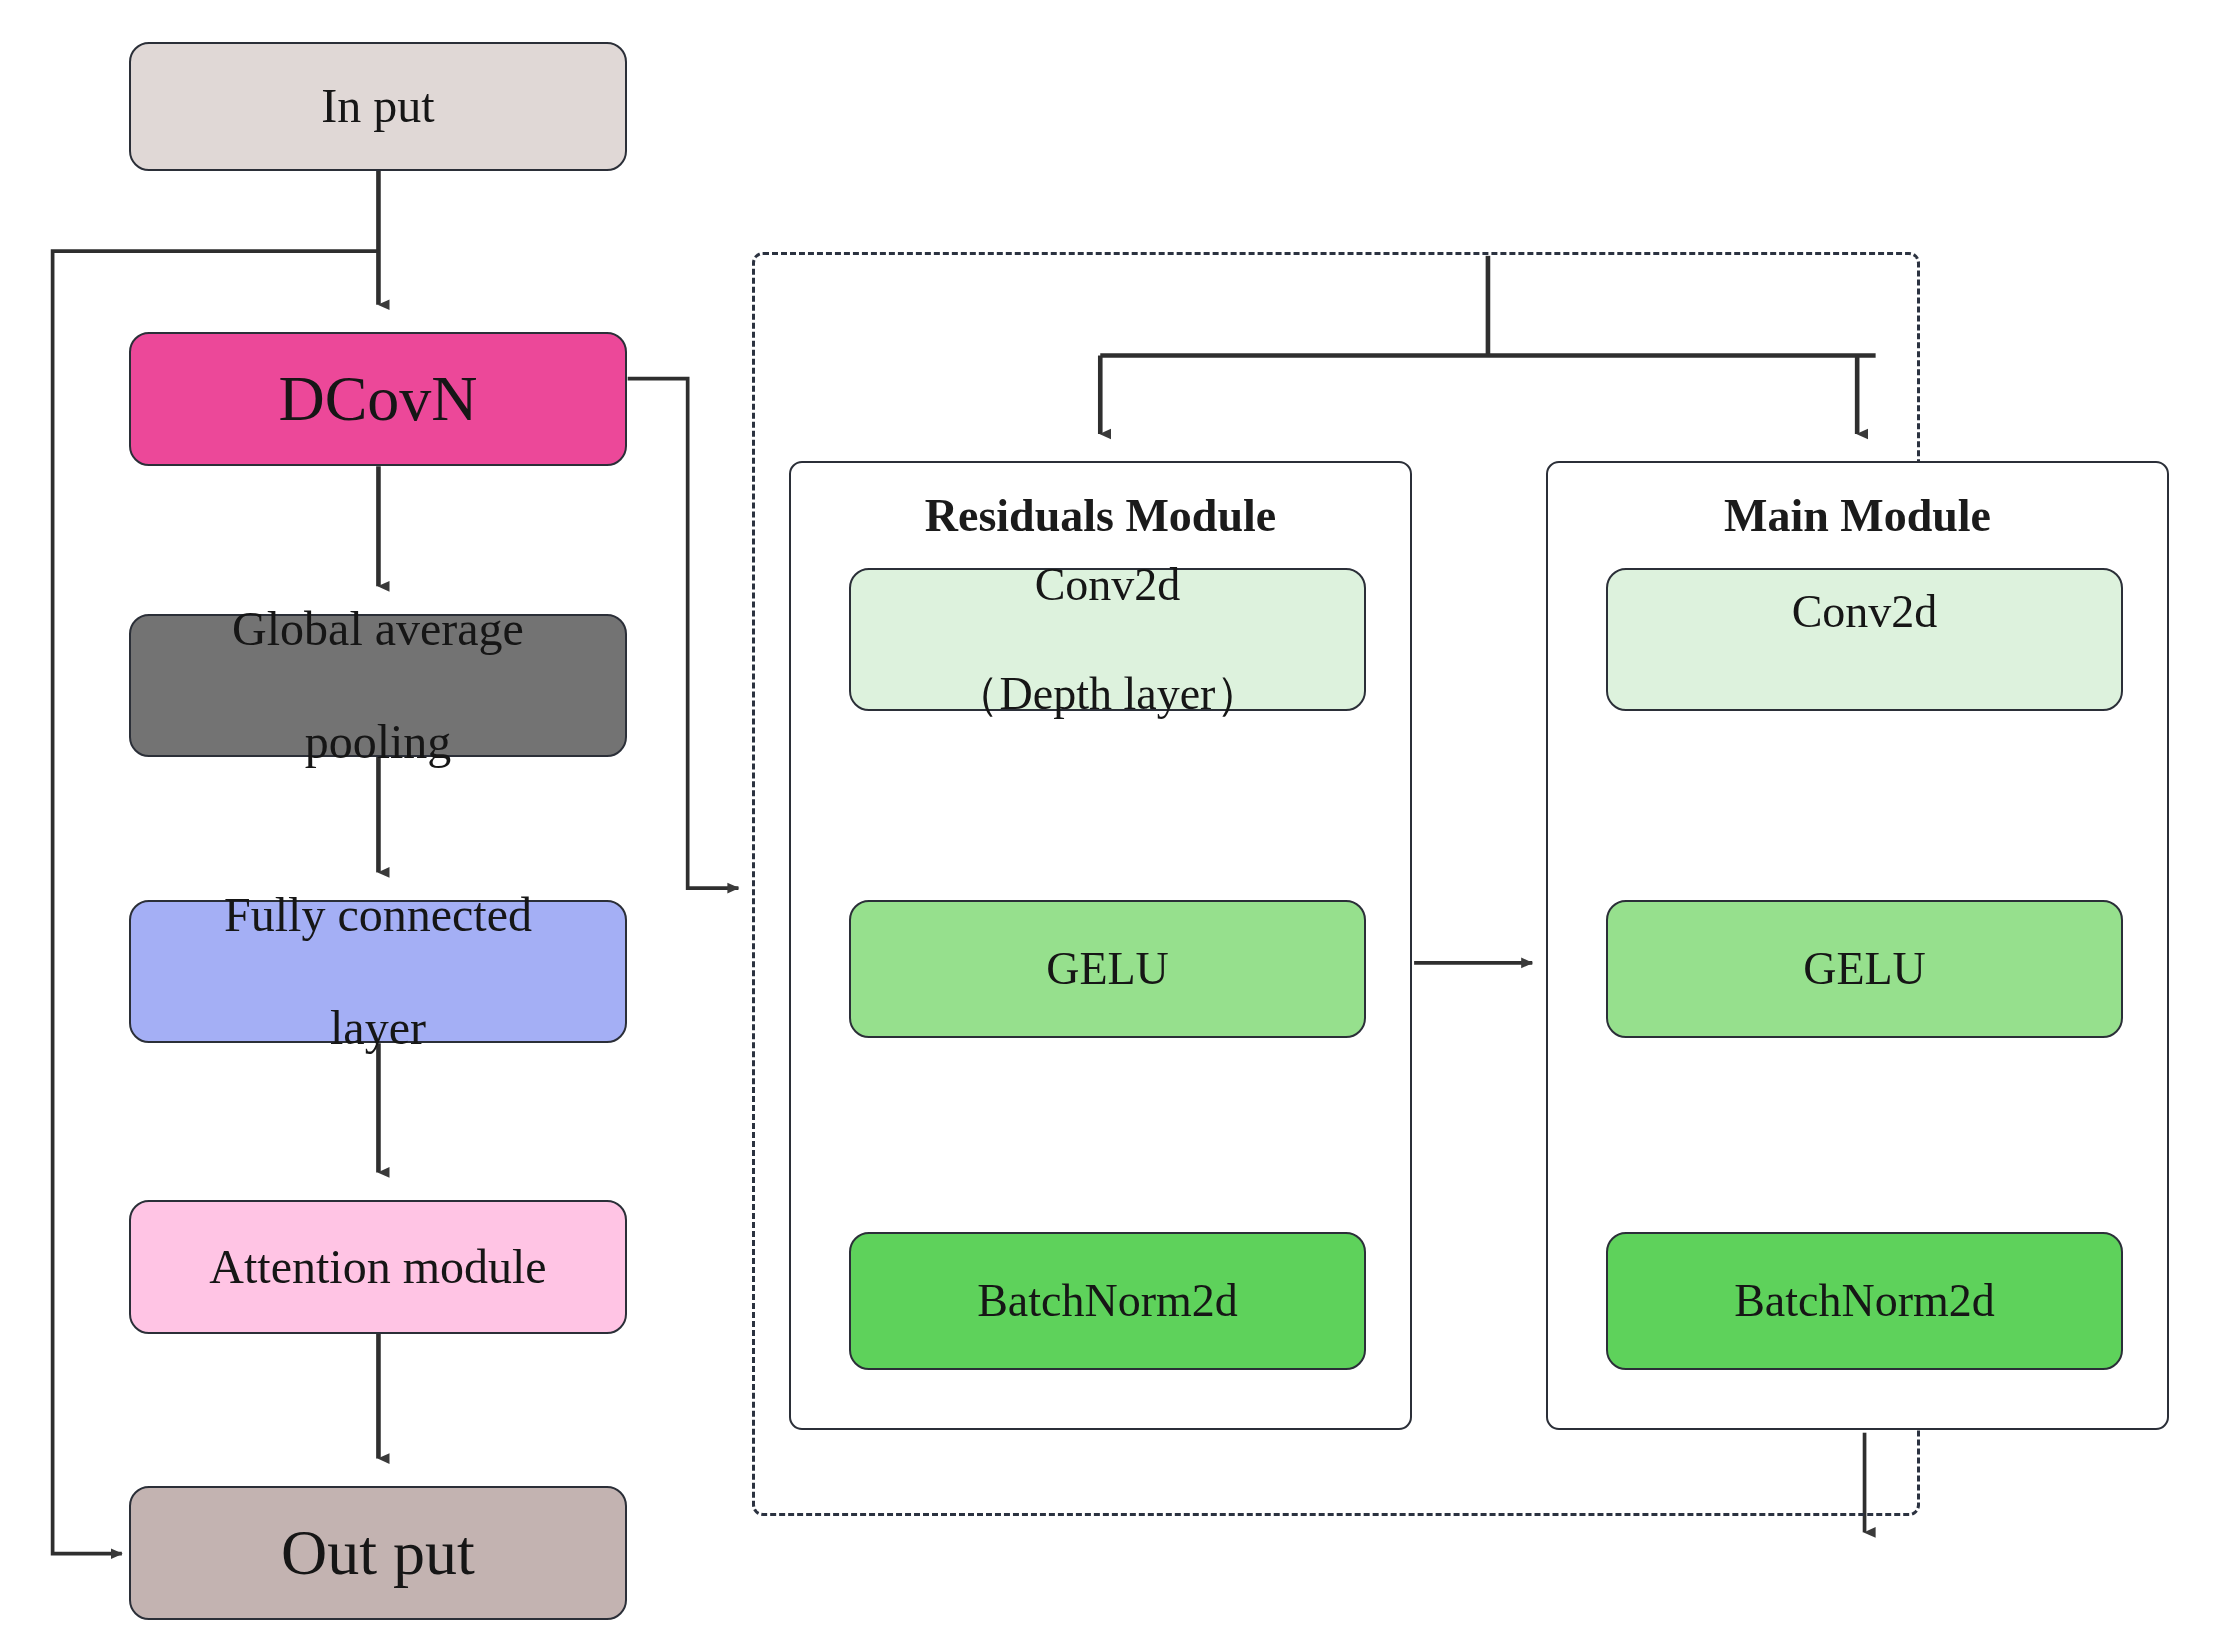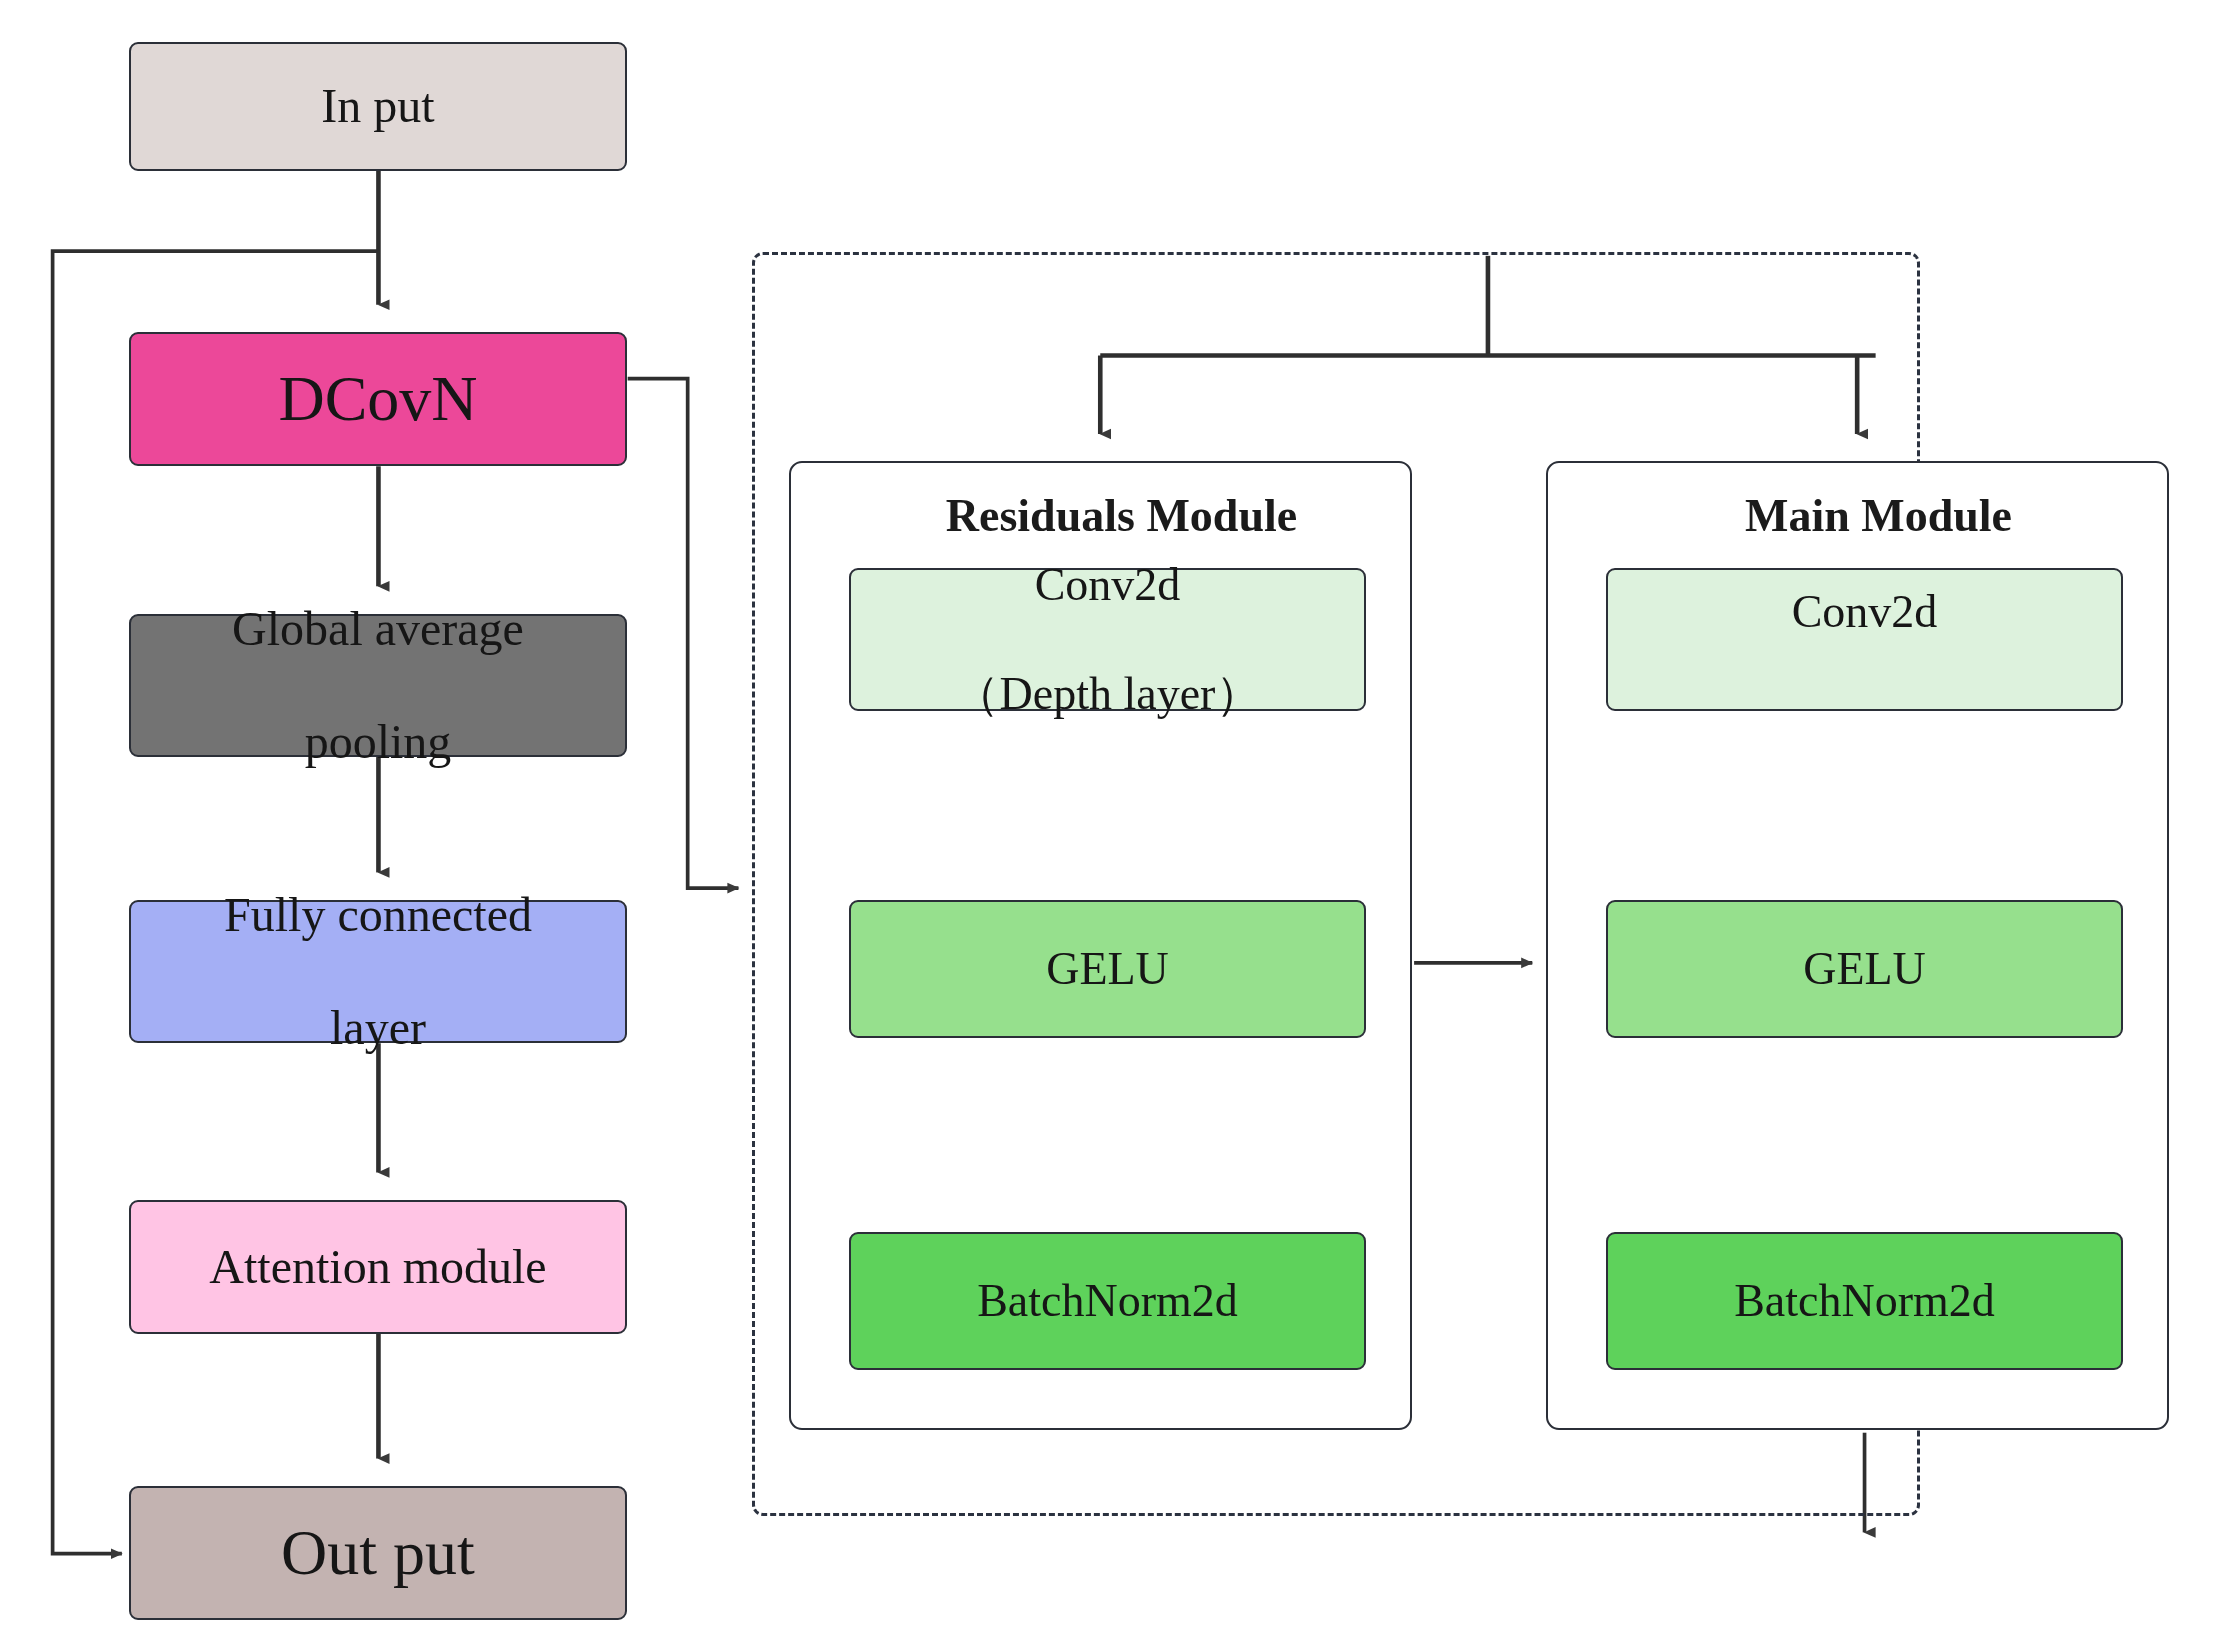--- a/index.html
+++ b/index.html
@@ -22,21 +22,21 @@
     left: 0;
     top: 0;
     width: 2231px;
     height: 1647px;
     pointer-events: none;
   }
   .node {
     position: absolute;
     box-sizing: border-box;
     border: 2.8px solid #2b2f38;
-    border-radius: 9px;
+    border-radius: 20px;
     display: flex;
     align-items: center;
     justify-content: center;
     text-align: center;
     color: #161616;
     line-height: 1.18;
     z-index: 3;
   }
   .node span {
     display: block;
@@ -78,21 +78,20 @@
   .module-title {
     position: absolute;
     width: 100%;
     top: 26px;
     left: 0;
     text-align: center;
     font-weight: bold;
     font-size: 46px;
     color: #1b1b1b;
     z-index: 3;
-    padding-left: 21px;
   }
 
   
   #r-conv { left: 849px;  top: 568px;  width: 517px; height: 143px; background: #ddf2dd; font-size: 46px; }
   #r-gelu { left: 849px;  top: 900px;  width: 517px; height: 138px; background: #96e08d; font-size: 46px; }
   #r-bn   { left: 849px;  top: 1232px; width: 517px; height: 138px; background: #5ed25b; font-size: 46px; }
 
   #m-conv { left: 1606px; top: 568px;  width: 517px; height: 143px; background: #ddf2dd; font-size: 46px; }
   #m-gelu { left: 1606px; top: 900px;  width: 517px; height: 138px; background: #96e08d; font-size: 46px; }
   #m-bn   { left: 1606px; top: 1232px; width: 517px; height: 138px; background: #5ed25b; font-size: 46px; }

